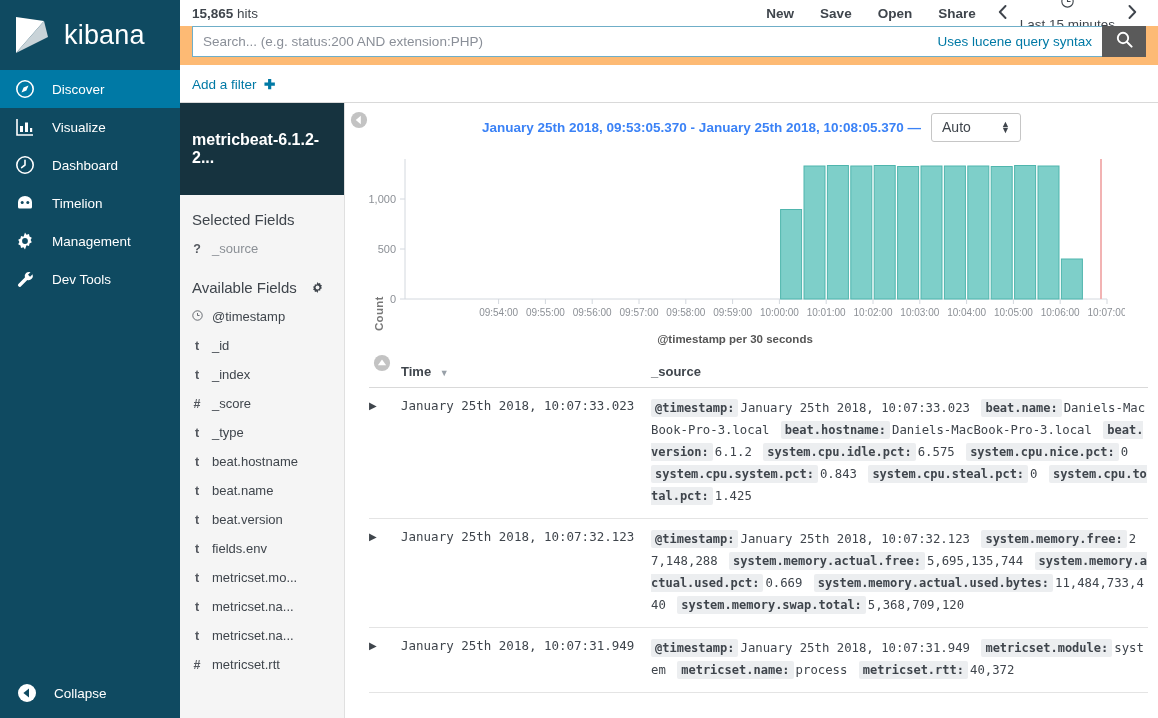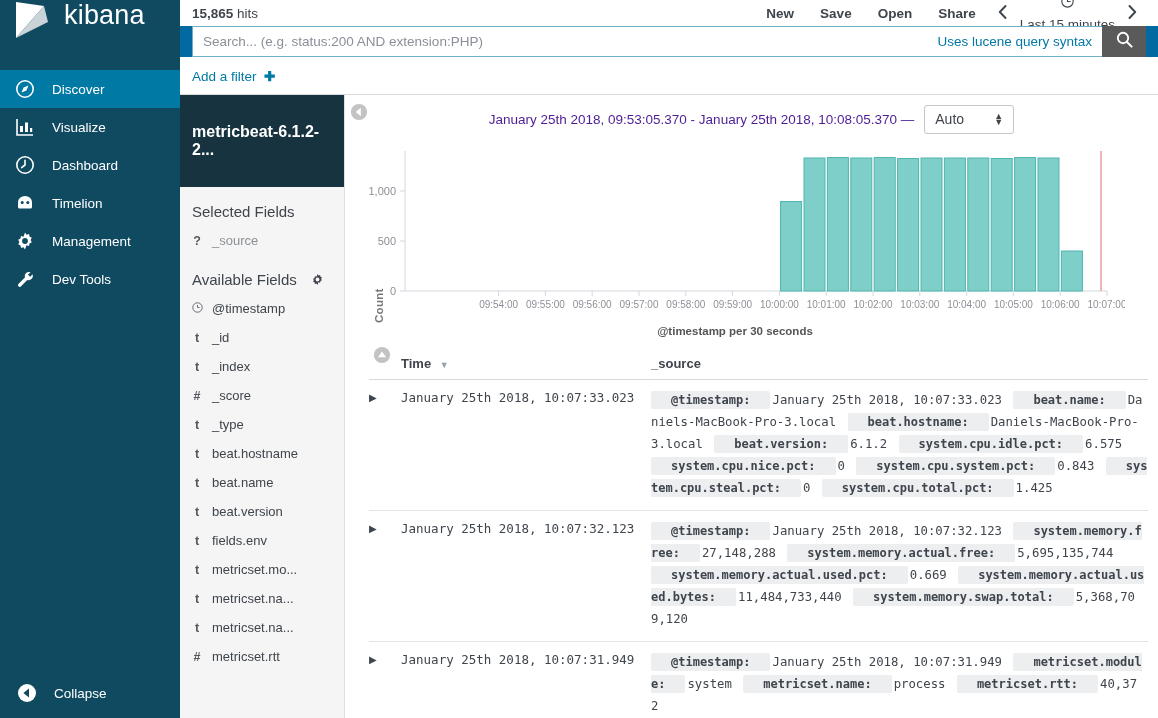--- a/index.html
+++ b/index.html
@@ -13,21 +13,21 @@
   .app { display: flex; width: 1158px; height: 718px; }
 
   
   .globalnav {
     width: 180px; min-width: 180px; height: 718px;
     background: #0f4a61;
     display: flex; flex-direction: column;
     position: relative;
   }
   .brand {
-    height: 70px; display: flex; align-items: flex-start;
+    height: 70px; display: flex; align-items: center;
     padding-left: 14px; gap: 12px;
   }
   .brand-mark { width: 38px; height: 40px; position: relative; }
   .brand-text { color: #fff; font-size: 27px; letter-spacing: .2px; }
   .nav-items { margin-top: 0; }
   .nav-item {
     height: 38px; display: flex; align-items: center;
     padding-left: 14px; gap: 16px; cursor: pointer;
     color: #fff; font-size: 13.5px;
   }
@@ -48,21 +48,21 @@
     padding: 0 12px 0 12px; background: #fff; gap: 0;
     font-size: 13.5px;
   }
   .hits { font-size: 13.5px; color: #3f454c; }
   .hits b { font-weight: bold; }
   .top-actions { margin-left: auto; display: flex; align-items: center; gap: 0; }
   .top-link { padding: 0 13px; color: #3f454c; font-size: 13.5px; cursor: pointer; font-weight: bold; }
   .tp-arrow { padding: 0 9px; font-size: 15px; color: #3f454c; cursor: pointer; line-height: 1; }
   .tp-range { display:flex; align-items:center; gap:6px; font-size:13.5px; color:#3f454c; cursor:pointer; padding: 0 4px; flex-direction: column;}
 
-  .querybar { padding: 0 12px 0 12px; background:#0369a1; }
+  .querybar { padding: 0 12px 8px 12px; background:#fdba74; }
   .query-wrap { display: flex; height: 31px; }
   .query-input {
     flex: 1; border: 1px solid #6faec8; border-right: none;
     background: #fff; height: 31px;
     display: flex; align-items: center; padding: 0 10px;
     font-size: 13.5px; color: #69707d; position: relative;
     min-width: 0;
   }
   .query-input .ph { color: #8a8f98; }
   .lucene-hint { margin-left: auto; color: #0079a5; font-size: 13.5px; white-space: nowrap; cursor: pointer; }
@@ -100,21 +100,21 @@
   .ftype { width: 10px; text-align: center; font-size: 12.5px; color: #54585f; font-weight: bold; flex: 0 0 10px;}
   .fname { color: #3f454c; font-size: 13px; }
   .fname.muted { color: #8b9096; }
 
   .content { flex: 1; min-width: 0; background: #fff; position: relative; overflow: hidden; }
 
   .chart-header {
     display: flex; align-items: center; justify-content: center;
     height: 48px; position: relative;
   }
-  .chart-title { font-size: 13.5px; color: #4c1d95; }
+  .chart-title { font-size: 13.5px; color: #3b82f6; font-weight: bold; }
   .interval-select {
     margin-left: 10px; border: 1px solid #c6c6c6; border-radius: 3px;
     height: 29px; min-width: 90px; display: flex; align-items: center;
     padding: 0 10px; font-size: 14px; color: #3f454c; background: #fff; cursor: pointer;
   }
   .spinner-ico { margin-left: auto; padding-left: 16px; display:flex; flex-direction:column; line-height:6px; font-size:9px;}
   .side-collapse {
     position: absolute; left: 5px; top: 8px;
     width: 18px; height: 18px; cursor: pointer; color: #a6a6a6;
   }
@@ -150,21 +150,21 @@
     width: 250px; flex: 0 0 250px;
     font-family: "DejaVu Sans Mono", monospace; font-size: 12.5px; color: #3f454c;
     padding-top: 1px;
   }
   .rowsrc {
     flex: 1; min-width: 0;
     font-family: "DejaVu Sans Mono", monospace; font-size: 12.3px;
     line-height: 22px; color: #3f454c; word-break: break-all;
   }
   .fk {
-    background: #eceef0; font-weight: bold; padding: 2px 20px; border-radius: 2px;
+    background: #eceef0; font-weight: bold; padding: 2px 4px; border-radius: 2px;
     font-family: "DejaVu Sans Mono", monospace; font-size: 12px;
   }
   .fv { padding: 0 4px 0 2px; }
 </style>
 </head>
 <body>
 
 <div class="app">
 
   <div class="globalnav">

